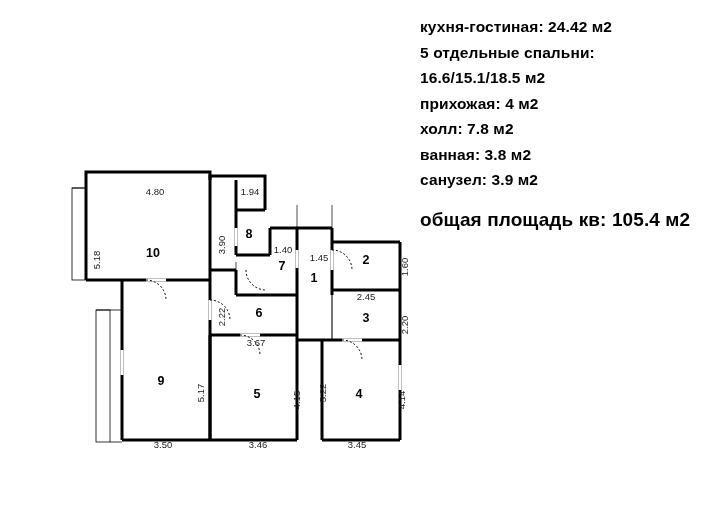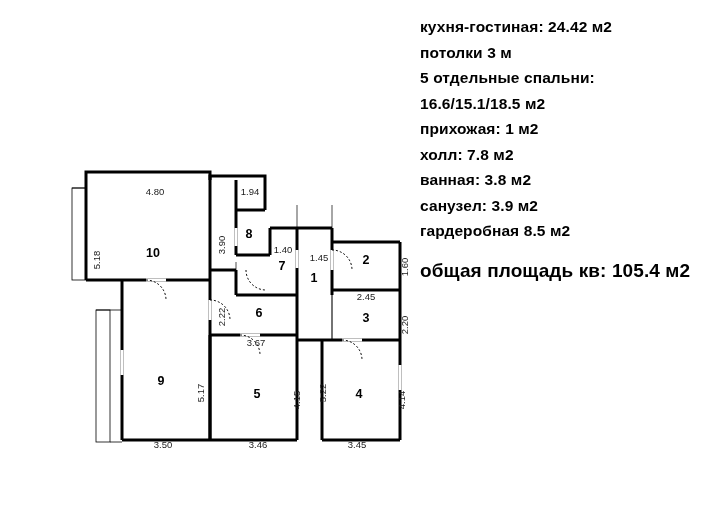--- a/index.html
+++ b/index.html
@@ -70,28 +70,26 @@
     fill: #1a1a1a;
   }
 </style>
 </head>
 <body>
 
 <div id="page">
 
   <div id="info-panel">
     <div class="info-line">кухня-гостиная: 24.42 м2</div>
-    <div class="info-line">потолки 3 м</div>
     <div class="info-line">5 отдельные спальни:</div>
     <div class="info-line">16.6/15.1/18.5 м2</div>
-    <div class="info-line">прихожая: 1 м2</div>
+    <div class="info-line">прихожая: 4 м2</div>
     <div class="info-line">холл: 7.8 м2</div>
     <div class="info-line">ванная: 3.8 м2</div>
     <div class="info-line">санузел: 3.9 м2</div>
-    <div class="info-line">гардеробная 8.5 м2</div>
     <div class="info-gap"></div>
     <div id="total-line">общая площадь кв: 105.4 м2</div>
   </div>
 
   <div id="floorplan">
     <svg width="360" height="330" viewBox="0 0 360 330" xmlns="http://www.w3.org/2000/svg">
 
       <g stroke="#000" stroke-width="0.8" fill="none">
         <rect x="12" y="38" width="14" height="92"></rect>
         <rect x="36" y="160" width="14" height="132"></rect>

